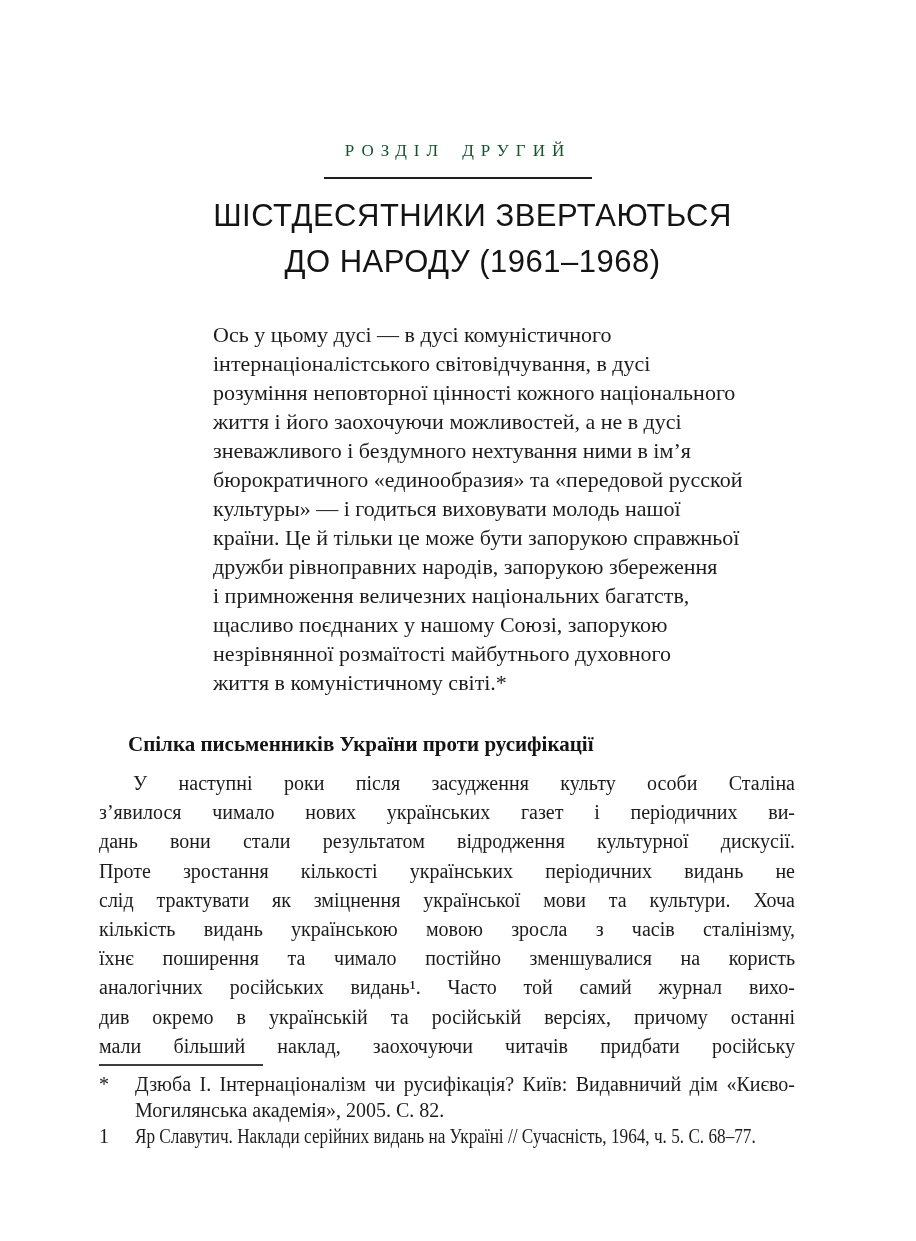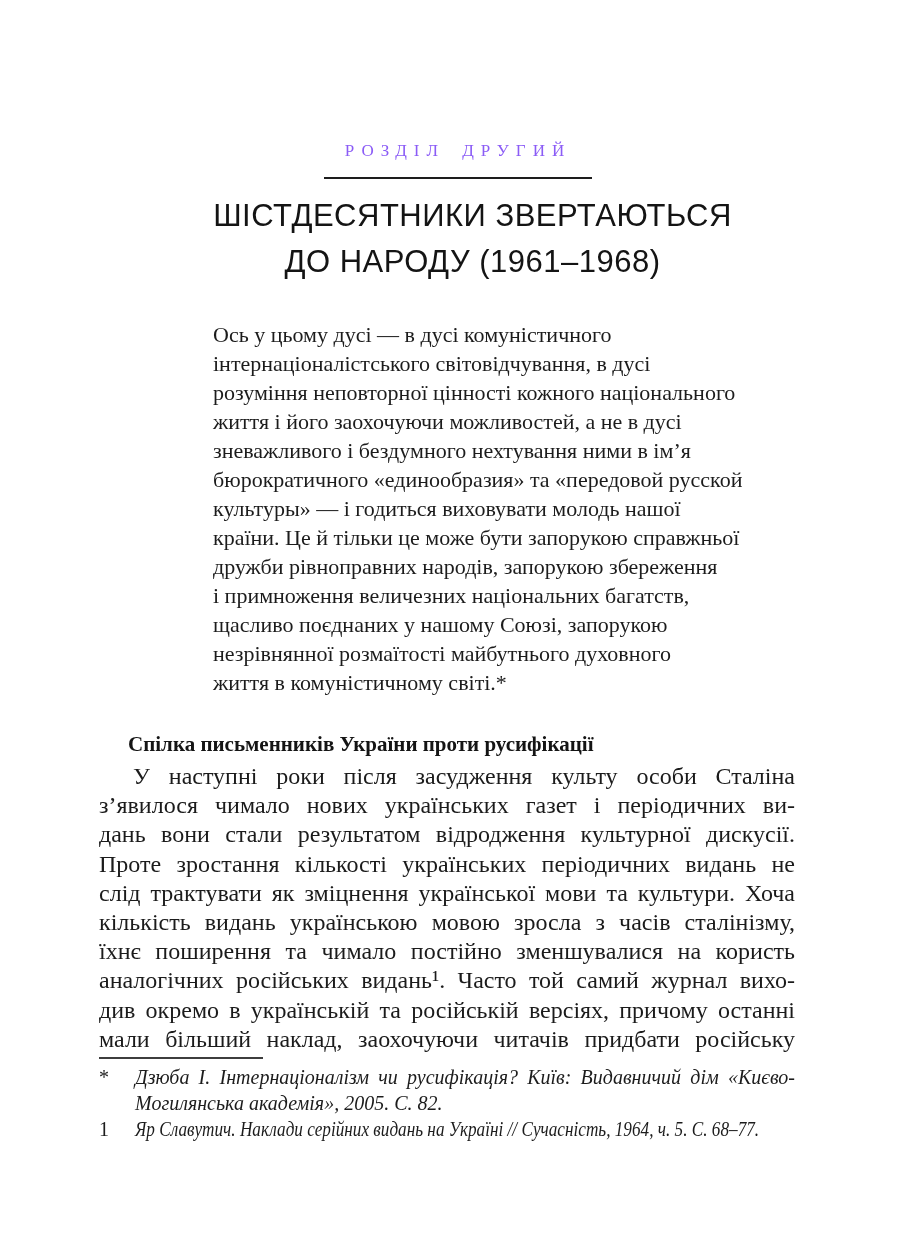--- a/index.html
+++ b/index.html
@@ -18,21 +18,21 @@
     overflow: hidden;
   }
   
   .chapter-label {
     margin-top: 140px;
     text-align: center;
     font-size: 17px;
     line-height: 22px;
     letter-spacing: 7px;
     word-spacing: 6px;
-    color: #8b5cf6;
+    color: #14532d;
   }
   .chapter-rule {
     width: 268px;
     margin: 15px auto 0;
     border: 0;
     border-top: 2px solid #1d1d1d;
   }
   .chapter-title {
     margin-top: 14px;
     text-align: center;
@@ -54,22 +54,22 @@
   
   .section-heading {
     margin: 32px 100px 0 128px;
     font-weight: bold;
     font-size: 21px;
     line-height: 30px;
     color: #141414;
   }
   
   .body-text {
-    margin: 3px 121px 0 99px;
-    font-size: 24px;
+    margin: 10px 121px 0 99px;
+    font-size: 20px;
     line-height: 29.2px;
     color: #1b1b1b;
   }
   .body-line {
     text-align: justify;
     text-align-last: justify;
     text-justify: inter-word;
   }
   .body-line.indent {
     margin-left: 34px;
@@ -90,21 +90,20 @@
   .footnote {
     display: flex;
     align-items: flex-start;
   }
   .fn-marker {
     flex: 0 0 36px;
   }
   .fn-body {
     flex: 1 1 auto;
     min-width: 0;
-    font-style: italic;
   }
   .fn-line.justify {
     text-align: justify;
     text-align-last: justify;
     text-justify: inter-word;
   }
   .fn-line .condensed {
     display: inline-block;
     white-space: nowrap;
     transform: scaleX(0.86);

